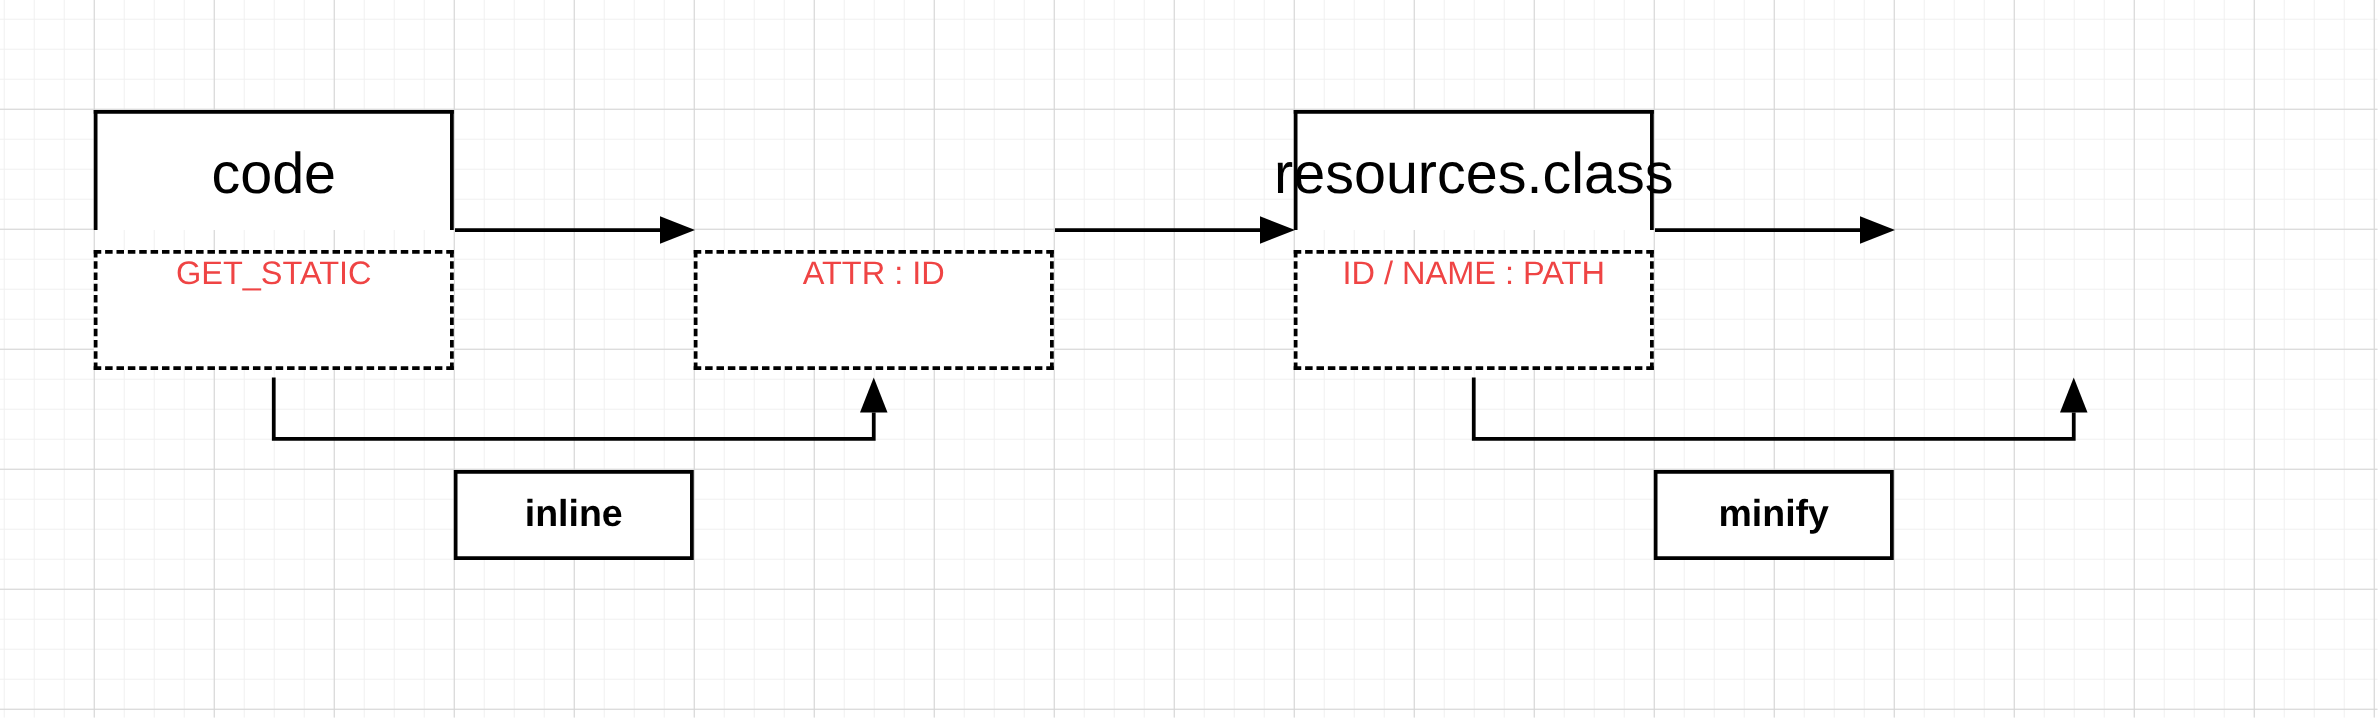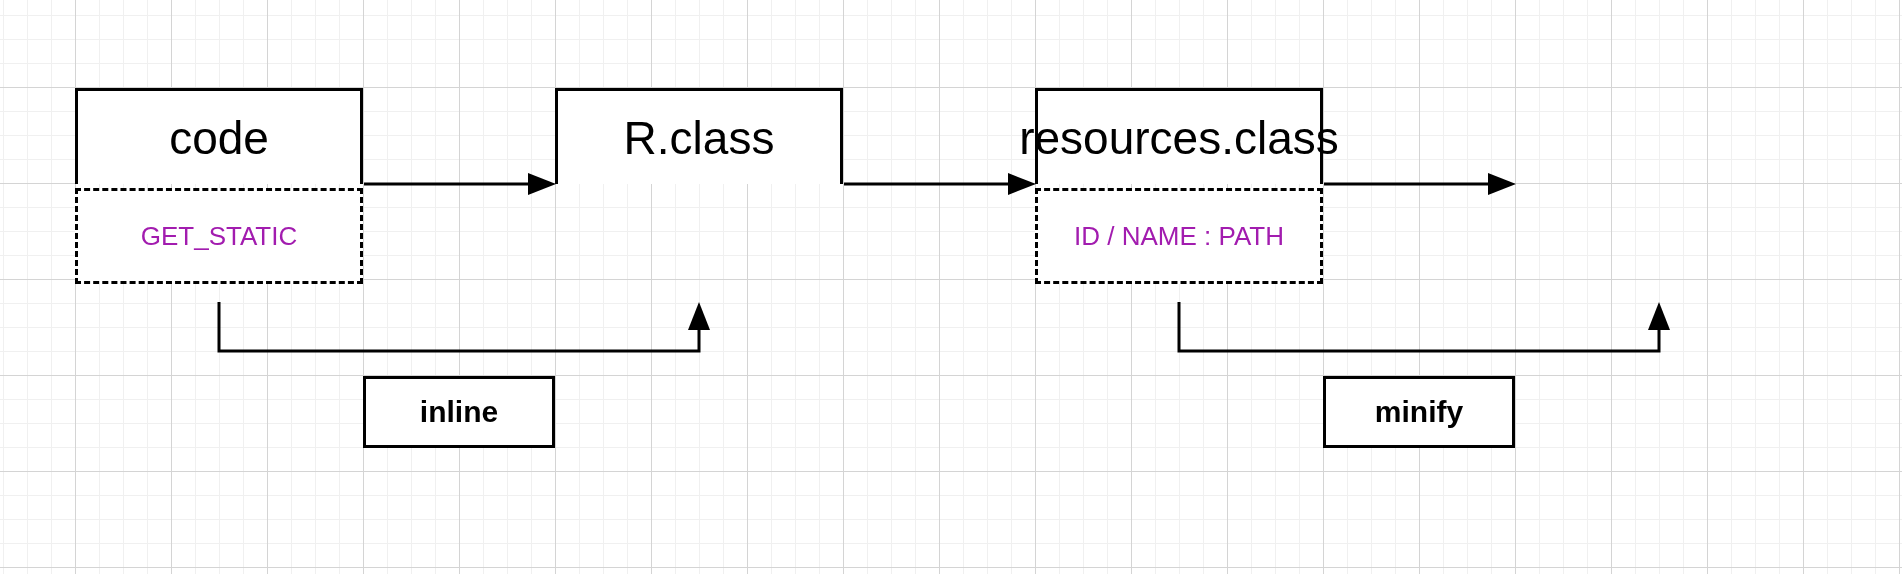--- a/index.html
+++ b/index.html
@@ -31,28 +31,28 @@
     border: 3px solid #000000;
     border-bottom: none;
     background: #ffffff;
     display: flex; align-items: center; justify-content: center;
     font-size: 46px;
     color: #000000;
     white-space: nowrap;
   }
   .node-sub {
     position: absolute;
-    left: 0; top: 100px;
+    left: 0; top: 112px;
     width: 288px; height: 96px;
     box-sizing: border-box;
     border: 3px dashed #000000;
     background: #ffffff;
-    display: flex; align-items: center; justify-content: center;
+    display: flex; align-items: flex-start; justify-content: center;
     font-size: 26px;
-    color: #a21caf;
+    color: #ef4444;
     white-space: nowrap;
   }
   .edge-label {
     position: absolute;
     width: 192px; height: 72px;
     box-sizing: border-box;
     border: 3px solid #000000;
     background: #ffffff;
     display: flex; align-items: center; justify-content: center;
     font-size: 30px;
@@ -75,22 +75,22 @@
   <div class="node" style="left:75px; top:88px; height:192px;">
     <div class="node-title">
       <span>code</span>
     </div>
     <div class="node-sub">
       <span>GET_STATIC</span>
     </div>
   </div>
 
   <div class="node" style="left:555px; top:88px; height:192px;">
-    <div class="node-title">
-      <span>R.class</span>
+    <div class="node-sub">
+      <span>ATTR : ID</span>
     </div>
   </div>
 
   <div class="node" style="left:1035px; top:88px; height:192px;">
     <div class="node-title">
       <span>resources.class</span>
     </div>
     <div class="node-sub">
       <span>ID / NAME : PATH</span>
     </div>

